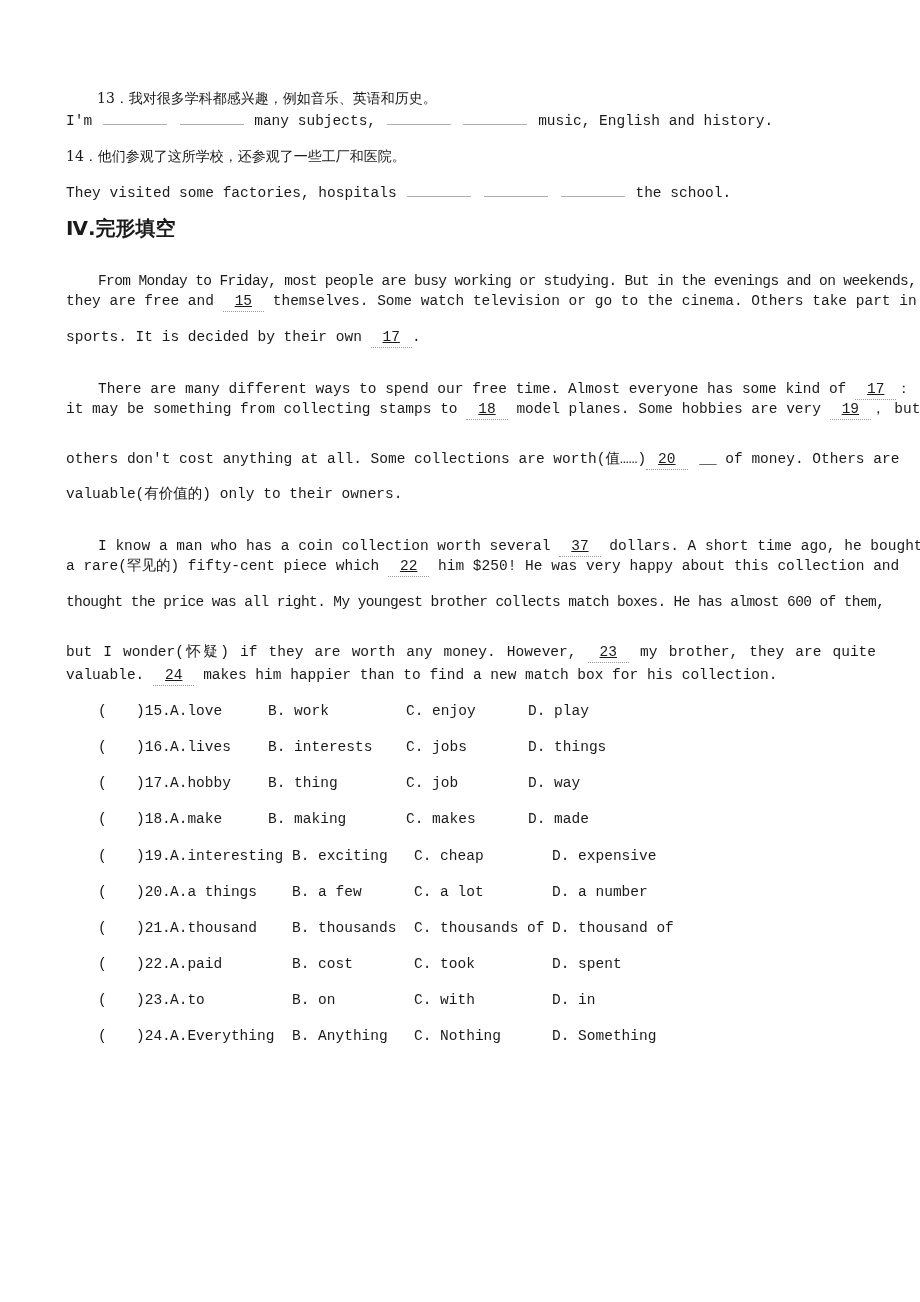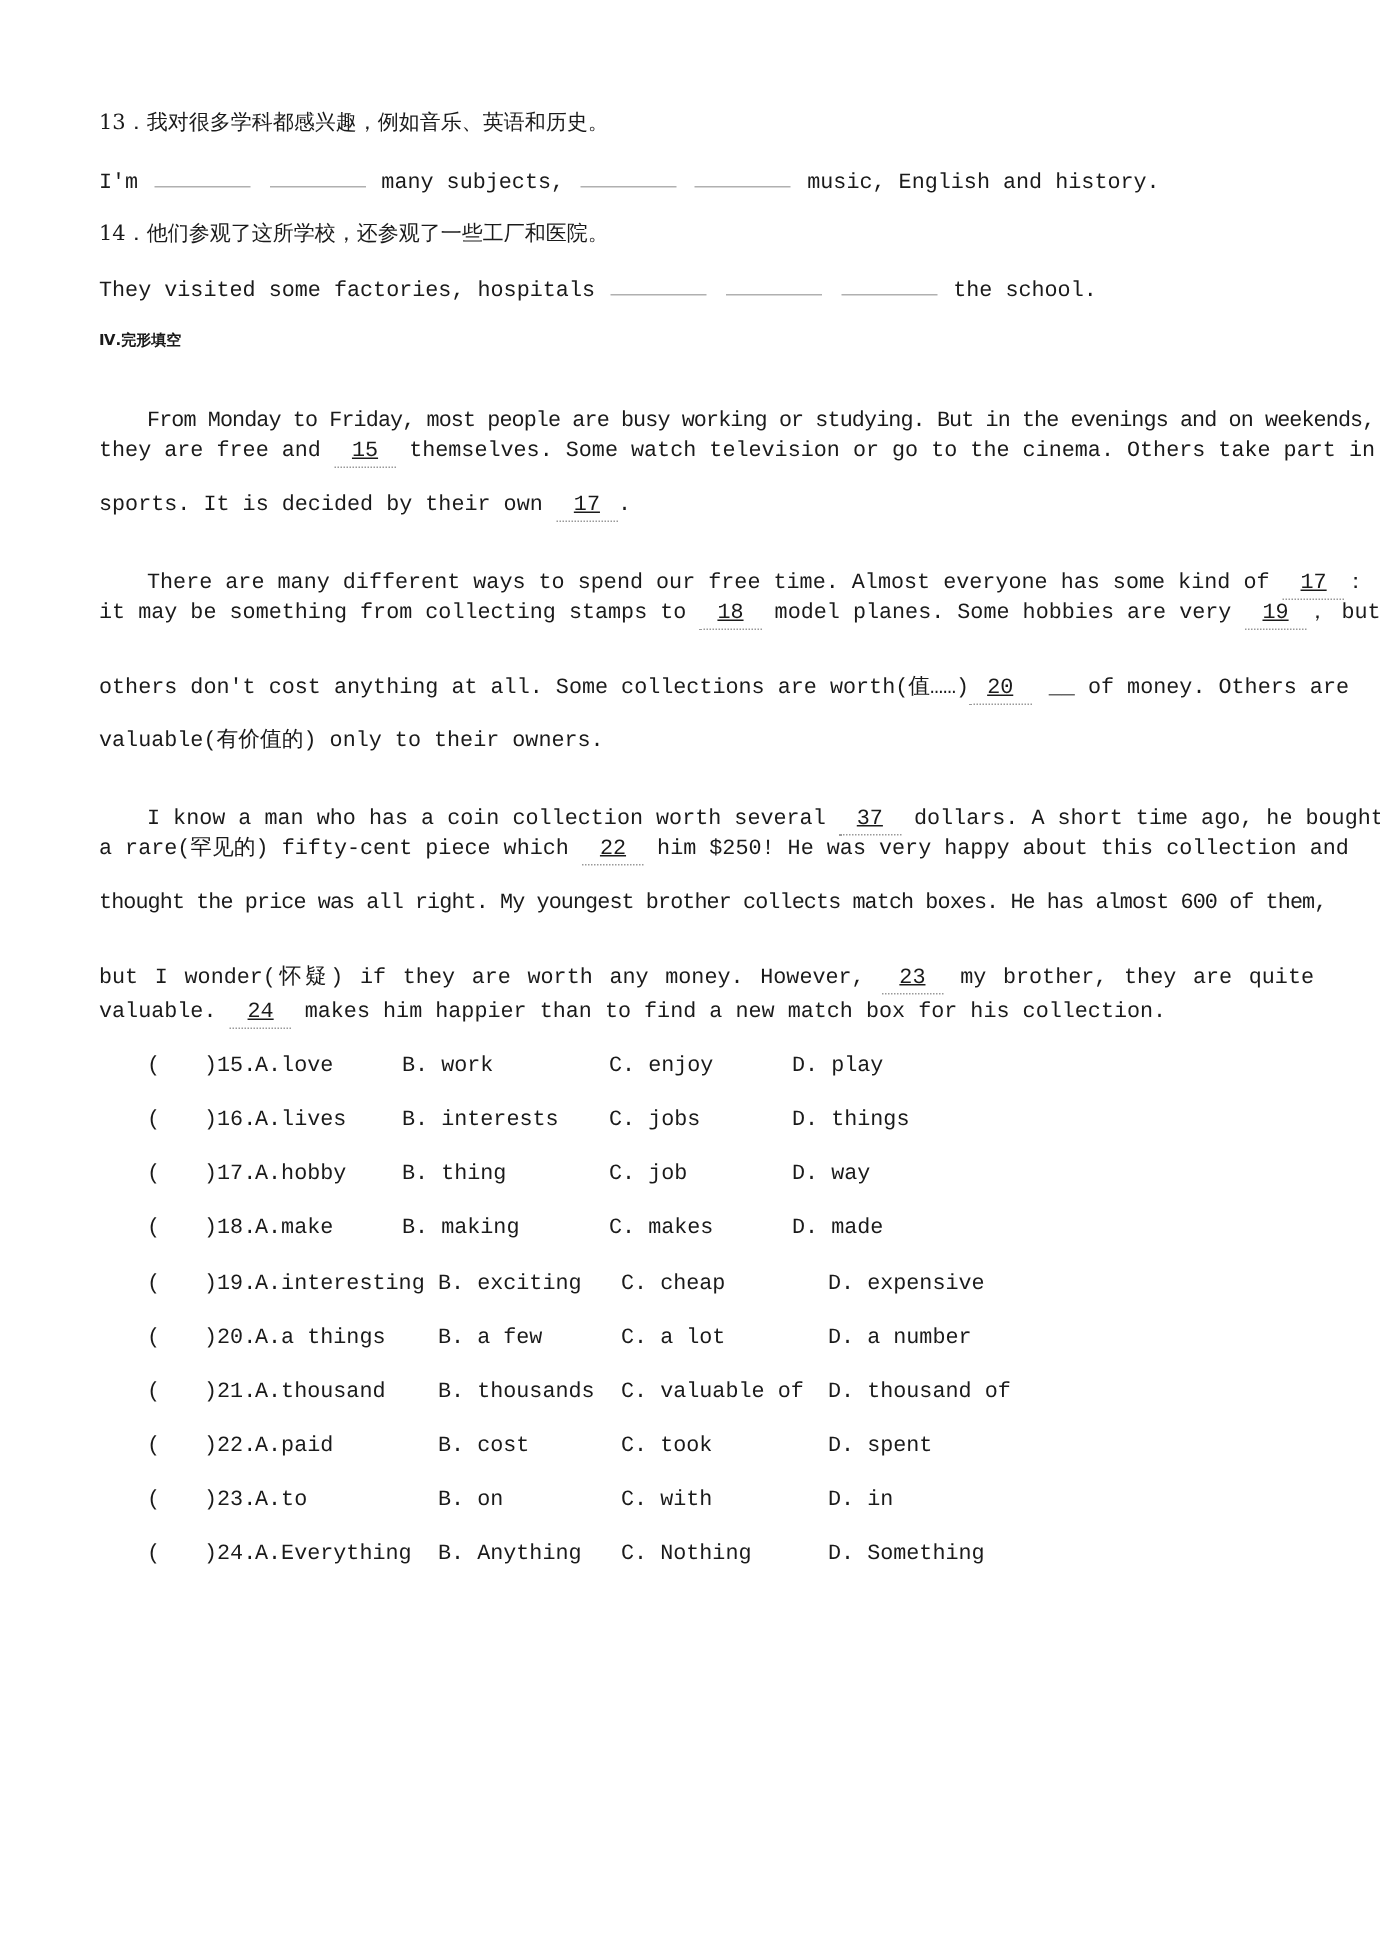--- a/index.html
+++ b/index.html
@@ -8,30 +8,30 @@
     font-family: "Liberation Mono", "DejaVu Sans Mono", monospace;
     color: #1a1a1a; font-size: 14.5px;
   }
   .line {
     position: absolute; left: 66px; right: 44px; white-space: nowrap;
     line-height: 20px; height: 20px;
   }
   .ind { left: 98px; margin-top: 16px; }
   .just { text-align: justify; text-align-last: justify; }
   .cn { font-family: "DejaVu Serif", "Liberation Serif", serif; font-size: 14px; }
-  .head { font-family: "DejaVu Sans", sans-serif; font-weight: bold; font-size: 10px; }
+  .head { font-family: "DejaVu Sans", sans-serif; font-weight: bold; font-size: 20px; }
   .blank { display: inline-block; width: 64px; border-bottom: 1px solid #b0b0b0; height: 14px; vertical-align: baseline; margin: 0 2px; }
   .num { display: inline-block; text-decoration: underline; padding: 0 12px; border-bottom: 1px dotted #999; }
   .opt-row { position: absolute; left: 98px; height: 20px; line-height: 20px; white-space: nowrap; }
   .opt-row span { position: absolute; top: 0; white-space: nowrap; }
 </style>
 </head>
 <body>
 
-<div class="line cn" style="top:72px;">13．我对很多学科都感兴趣，例如音乐、英语和历史。</div>
+<div class="line cn" style="top:88px;margin-left:31px;">13．我对很多学科都感兴趣，例如音乐、英语和历史。</div>
 <div class="line" style="top:110px;">
   <span>I'm</span>
   <span class="blank"></span>
   <span class="blank"></span>
   <span>many subjects,</span>
   <span class="blank"></span>
   <span class="blank"></span>
   <span>music, English and history.</span>
 </div>
 <div class="line cn" style="top:146px;">14．他们参观了这所学校，还参观了一些工厂和医院。</div>
@@ -141,21 +141,21 @@
   <span style="left:72px">A.a things</span>
   <span style="left:194px">B. a few</span>
   <span style="left:316px">C. a lot</span>
   <span style="left:454px">D. a number</span>
 </div>
 <div class="opt-row" style="top:918px;">
   <span style="left:0">(</span>
   <span style="left:38px">)21.</span>
   <span style="left:72px">A.thousand</span>
   <span style="left:194px">B. thousands</span>
-  <span style="left:316px">C. valuable of</span>
+  <span style="left:316px">C. thousands of</span>
   <span style="left:454px">D. thousand of</span>
 </div>
 <div class="opt-row" style="top:954px;">
   <span style="left:0">(</span>
   <span style="left:38px">)22.</span>
   <span style="left:72px">A.paid</span>
   <span style="left:194px">B. cost</span>
   <span style="left:316px">C. took</span>
   <span style="left:454px">D. spent</span>
 </div>

